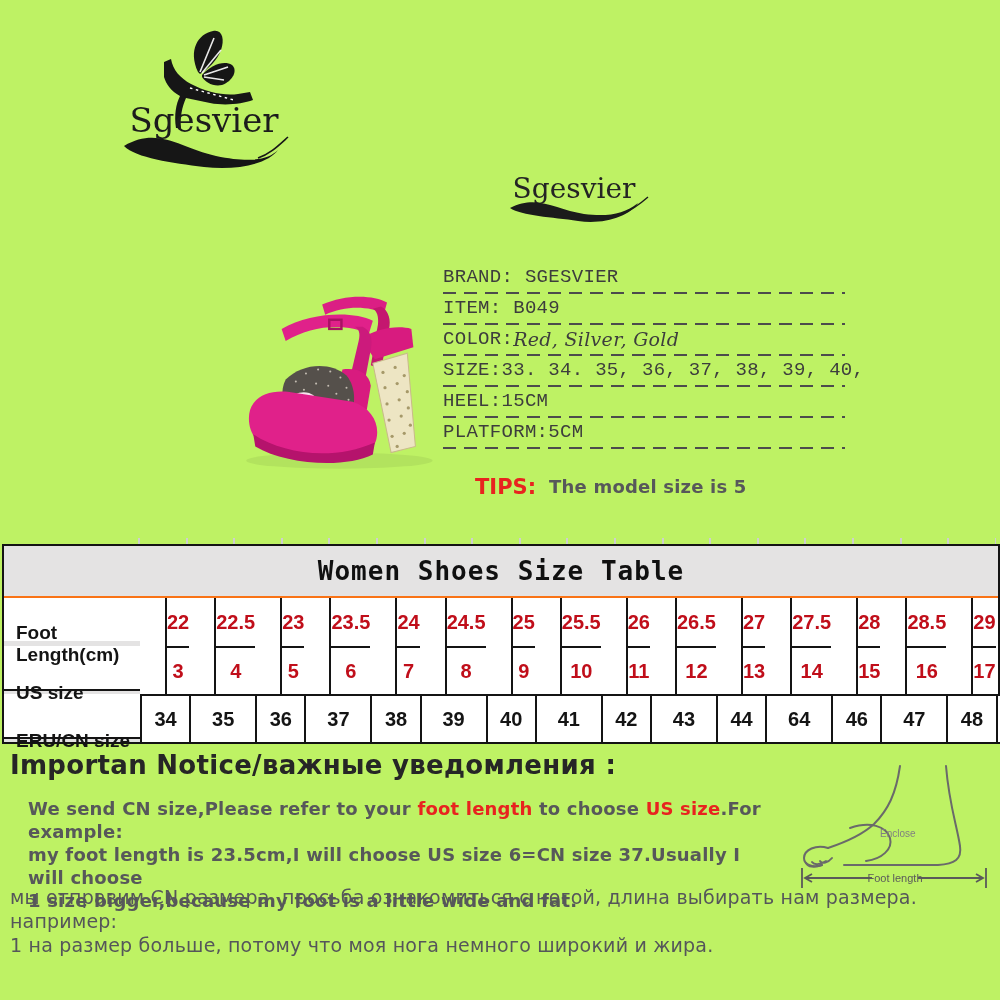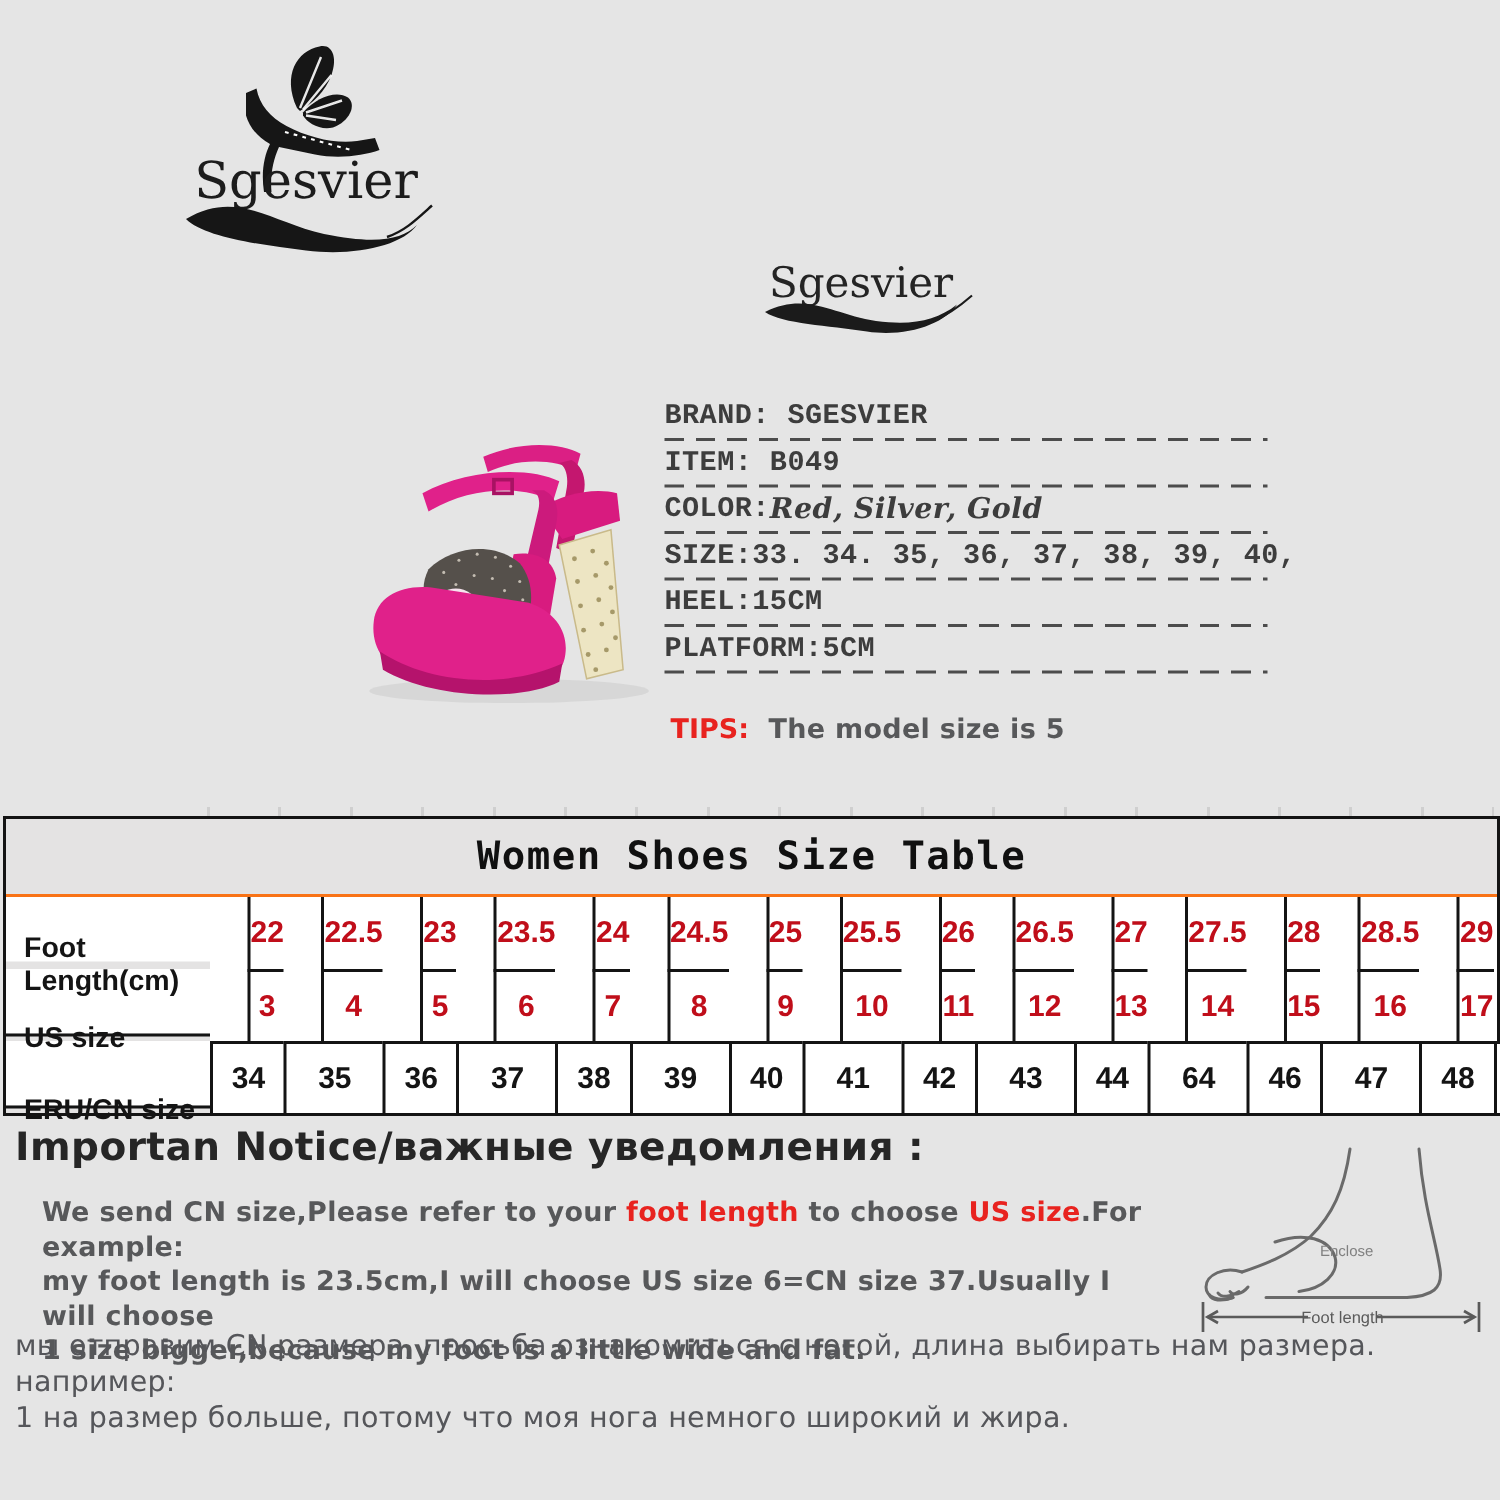--- a/index.html
+++ b/index.html
@@ -1,38 +1,38 @@
 <!DOCTYPE html>
 <html><head>
 <meta charset="utf-8">
 <style>
   html,body{margin:0;padding:0;background:#fff;}
-  .canvas{position:relative;width:1000px;height:1000px;background:#e5e5e5;overflow:hidden;
+  .canvas{position:relative;width:1000px;height:1000px;background:#bef264;overflow:hidden;
           font-family:"DejaVu Sans",sans-serif;}
   .abs{position:absolute;}
 
   
   .logo-top{left:118px;top:28px;width:255px;height:142px;}
   .logo-center{left:452px;top:150px;width:250px;height:85px;}
 
   
   .shoe-photo{left:233px;top:276px;width:228px;height:198px;}
 
   
   .info-block{left:443px;top:266px;width:402px;}
   .info-row{position:relative;height:31px;display:flex;align-items:flex-start;
-            font-family:"Liberation Mono",monospace;font-weight:700;font-size:19px;
+            font-family:"Liberation Mono",monospace;font-weight:400;font-size:19px;
             color:#3d3d3d;letter-spacing:.3px;white-space:pre;}
   .info-dash{position:absolute;left:0;right:0;bottom:3px;height:2px;
              background:repeating-linear-gradient(90deg,#4c4c4c 0 13px,transparent 13px 21px);}
   .val-italic{font-family:"DejaVu Serif",serif;font-style:italic;}
 
   
   .tips{left:447px;top:476px;display:flex;gap:13px;}
-  .tips-label{color:#e8231f;font-size:18px;font-weight:700;line-height:22px;}
+  .tips-label{color:#e8231f;font-size:21px;font-weight:700;line-height:22px;margin-left:28px;}
   .tips-lines{font-size:18px;font-weight:700;color:#57585a;line-height:22px;letter-spacing:.2px;}
 
   
   .table-ticks{left:138px;top:538px;width:858px;height:6px;
                background:repeating-linear-gradient(90deg,#cfcfcf 0 2px,transparent 2px 47.6px);}
   .size-table{left:2px;top:544px;width:994px;border:2px solid #141414;background:#fff;}
   .st-title{height:50px;background:#e4e3e3;border-bottom:2px solid #f97316;
             display:flex;align-items:center;justify-content:center;
             font-family:"DejaVu Sans Mono",monospace;font-weight:700;font-size:26px;
             color:#101010;letter-spacing:1px;}

